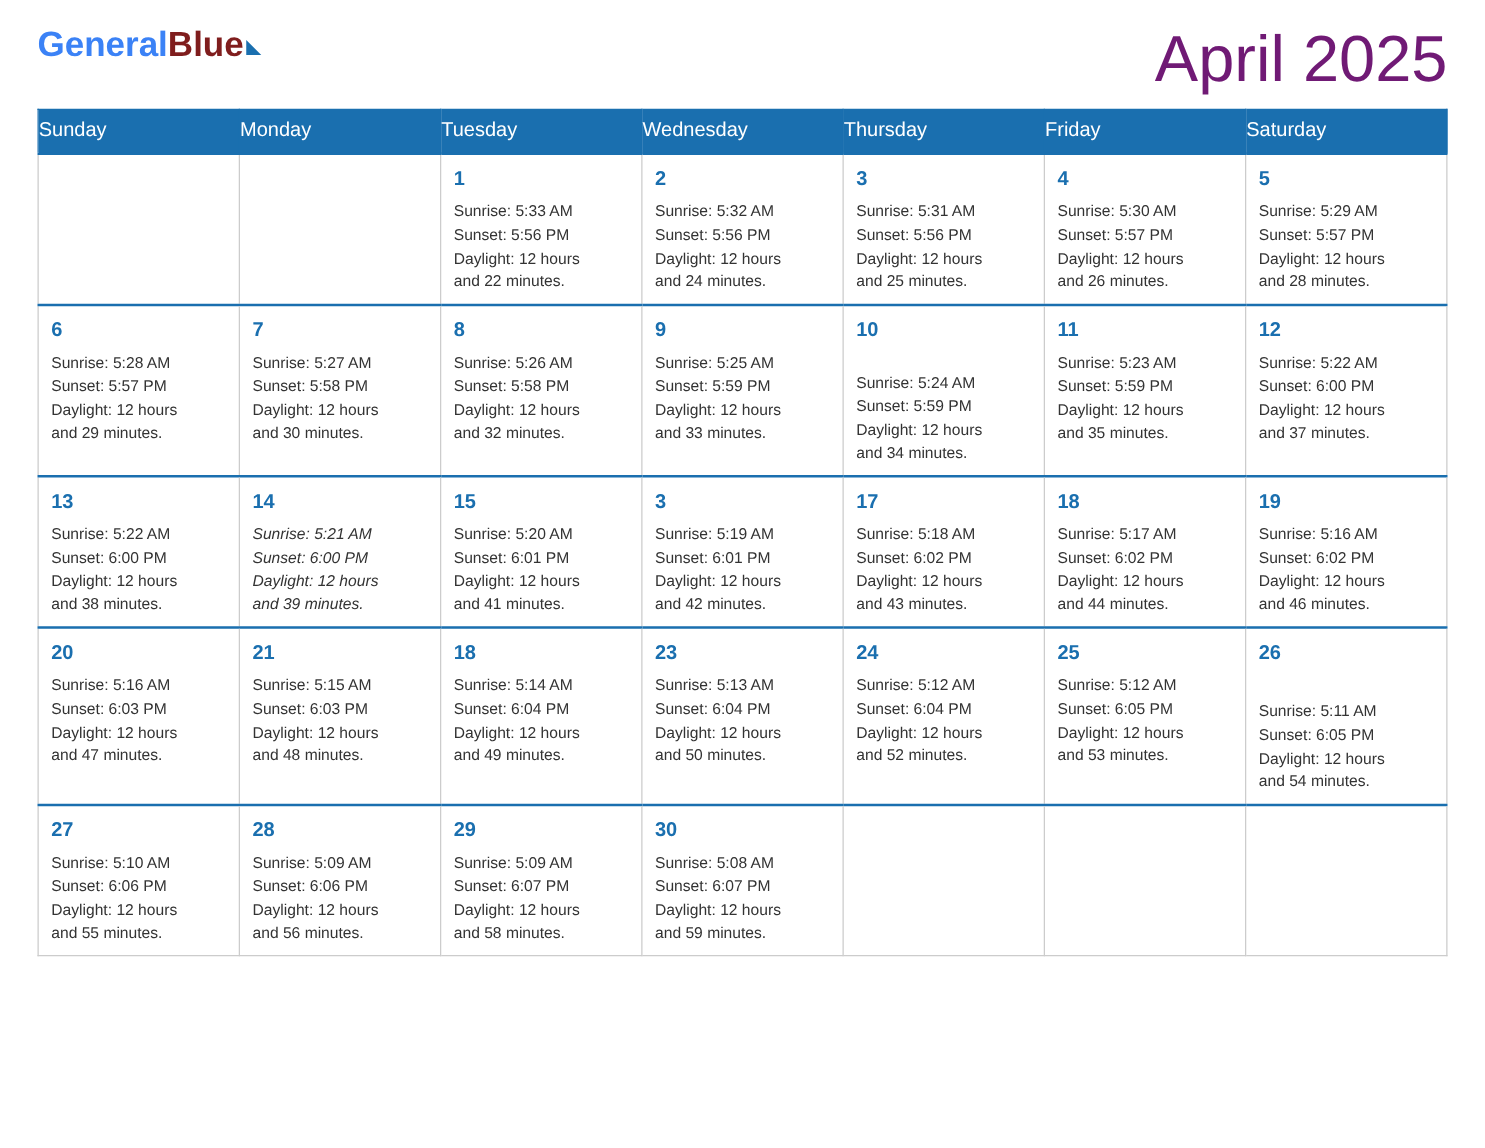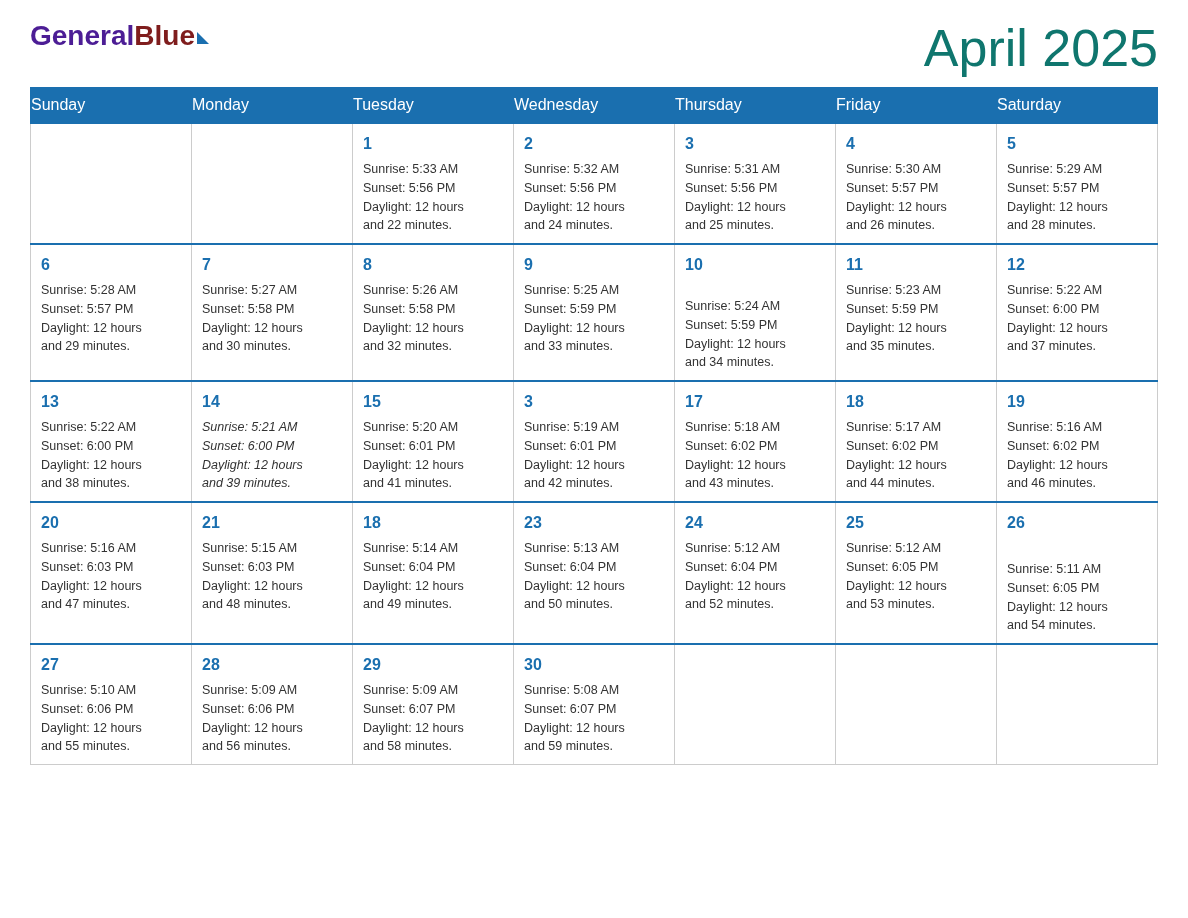--- a/index.html
+++ b/index.html
@@ -22,21 +22,21 @@
       flex-direction: column;
       align-items: flex-start;
     }
     .logo-text {
       display: flex;
       align-items: center;
     }
     .logo-general {
       font-size: 28px;
       font-weight: bold;
-      color: #4c1d95;
+      color: #3b82f6;
     }
     .logo-blue-part {
       display: flex;
       align-items: center;
     }
     .logo-blue {
       font-size: 28px;
       font-weight: bold;
       color: #7f1d1d;
     }
@@ -48,21 +48,21 @@
       border-bottom: 0px solid transparent;
       margin-left: 2px;
       margin-top: 4px;
     }
     .title-block {
       text-align: right;
     }
     .month-title {
       font-size: 52px;
       font-weight: normal;
-      color: #0f766e;
+      color: #701a75;
       line-height: 1.1;
     }
     .location-title {
       font-size: 22px;
       color: #444;
       margin-top: 4px;
     }
     .calendar-table {
       width: 100%;
       border-collapse: collapse;

